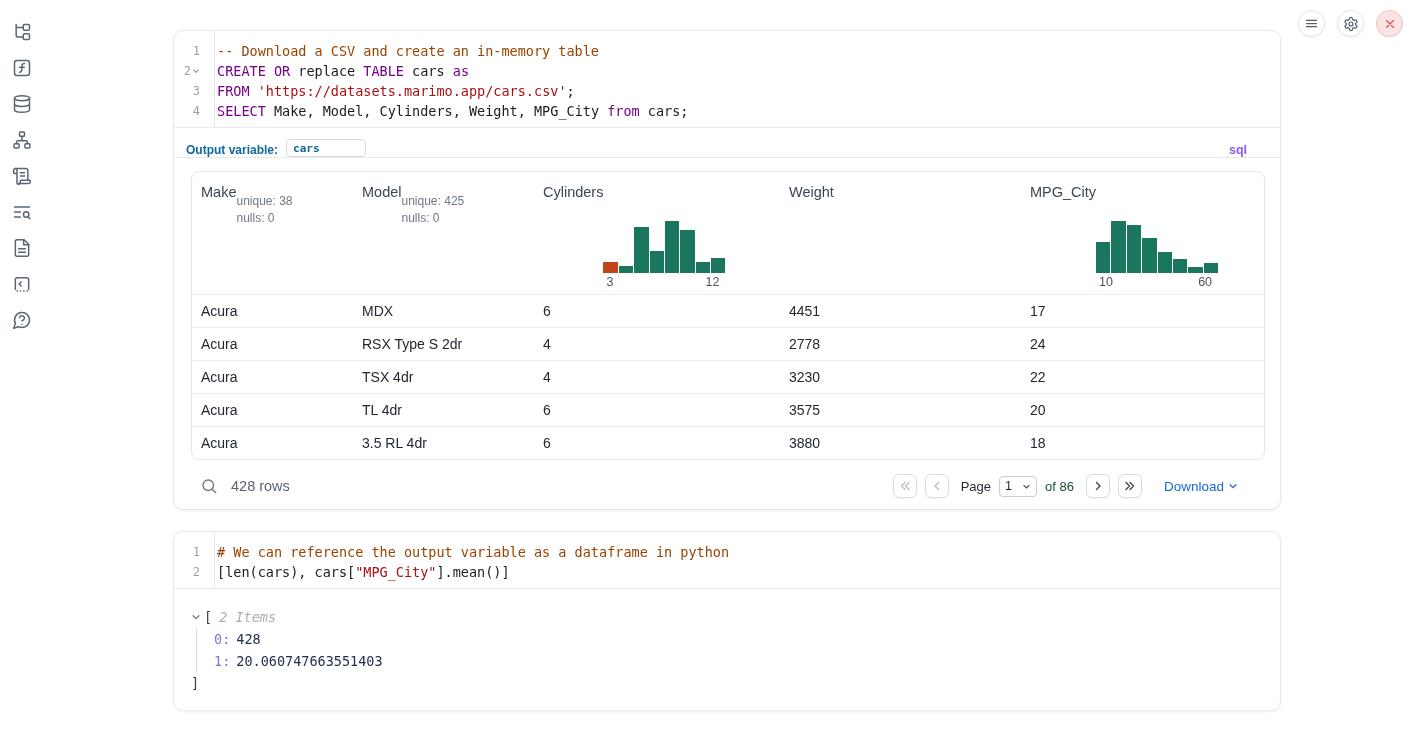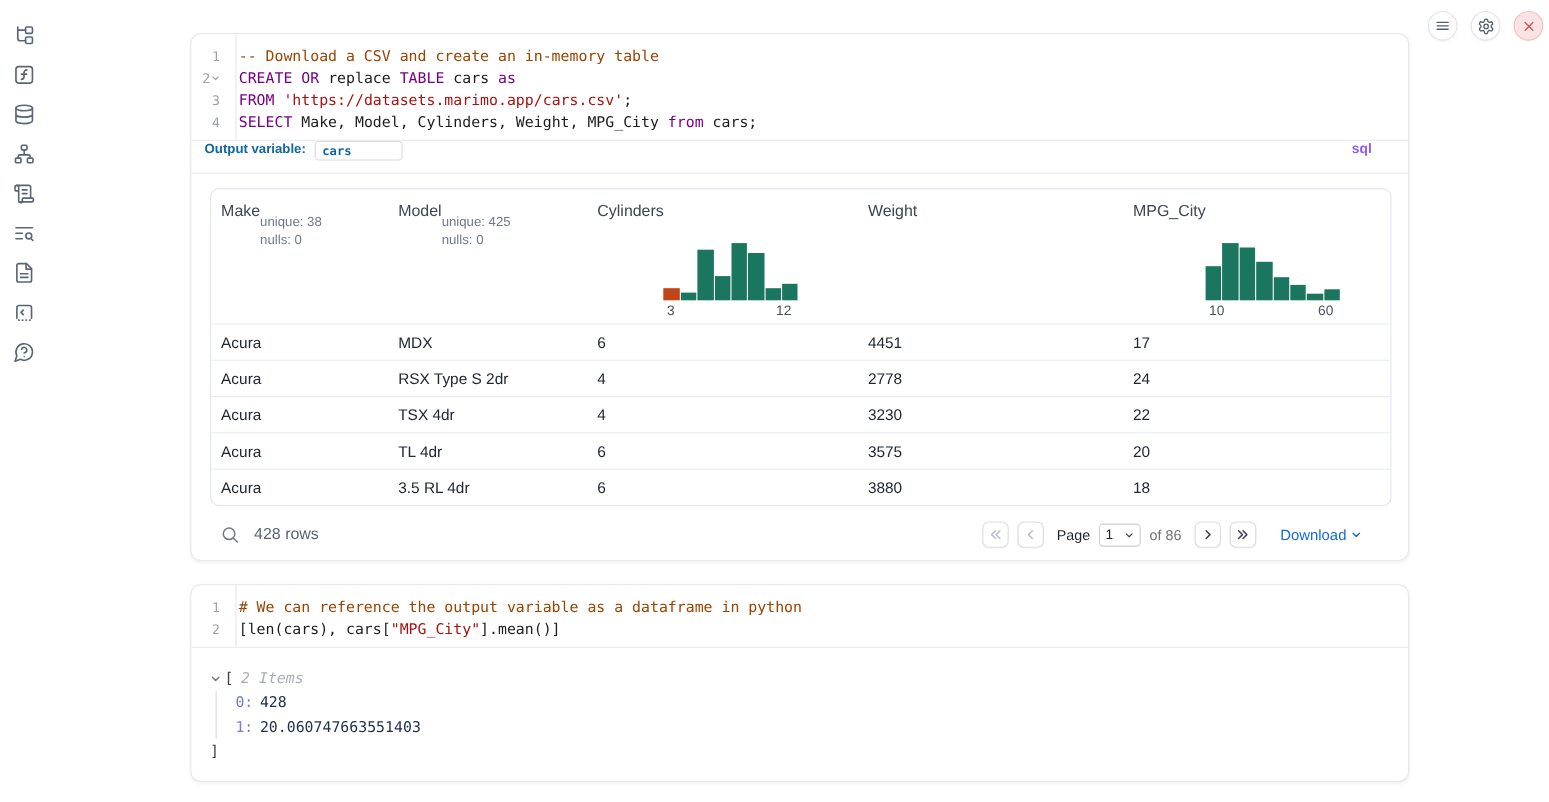--- a/index.html
+++ b/index.html
@@ -36,21 +36,21 @@
     font-family:"DejaVu Sans Mono", monospace; font-size:13.5px; }
   .ln { flex:0 0 33px; text-align:right; padding-right:7px; color:#9aa1ab; font-size:12px; }
   .fold { color:#99a0a9; margin-left:1px; }
   .code-text { flex:1; padding-left:10px; white-space:pre; }
   .tok-kw  { color:#770088; }
   .tok-str { color:#aa1111; }
   .tok-com { color:#994400; }
   .tok-pl  { color:#1c1c1c; }
 
   
-  .meta-bar { height:30px; display:flex; align-items:flex-start;
+  .meta-bar { height:30px; display:flex; align-items:flex-end;
     padding:0 33px 0 12px; border-bottom:1px solid #e8eaee; }
   .meta-label { color:#0d689f; font-weight:bold; font-size:12px; }
   .meta-input { width:80px; height:18px; margin-left:8px; border:1px solid #d6dade;
     border-radius:4px; font-family:"DejaVu Sans Mono",monospace; font-weight:bold;
     font-size:11px; color:#0d689f; padding:0 6px; outline:none; }
   .lang-badge { margin-left:auto; color:#8b5cf6; font-weight:bold; font-size:12.5px; }
 
   
   .output-region { padding:13px 16px 0 17px; }
   .table-box { width:1074px; border:1px solid #e2e7ee; border-radius:8px; overflow:hidden; }
@@ -75,21 +75,21 @@
   .pager { display:flex; align-items:center; gap:8px; margin-left:auto; }
   .pg-btn { width:24px; height:24px; border:1px solid #d9dde3; border-radius:6px;
     background:#fff; display:flex; align-items:center; justify-content:center;
     color:#3f4654; box-shadow:0 1px 1px rgba(0,0,0,.04); cursor:pointer; }
   .pg-btn.disabled { color:#b9bfc9; }
   .pg-label { font-size:13px; color:#1f2630; margin-left:4px; }
   .pg-select-wrap { display:flex; align-items:center; border:1px solid #c9ced6;
     border-radius:4px; height:21px; padding:0 5px; gap:3px; background:#fff; }
   .pg-select { appearance:none; -webkit-appearance:none; border:none; background:none;
     font-size:12.5px; color:#1f2630; outline:none; width:14px; }
-  .of-label { font-size:13px; color:#737373; margin-right:4px; }
+  .of-label { font-size:13px; color:#14532d; margin-right:4px; }
   .download { margin-left:14px; color:#1568dd; font-size:13.5px; display:flex;
     align-items:center; gap:4px; cursor:pointer; }
 
   
   .tree-output { padding:17px 16px 0 17px; font-family:"DejaVu Sans Mono",monospace;
     font-size:13.5px; line-height:22px; color:#3a414c; }
   .tree-head { display:flex; align-items:center; }
   .tree-chevron { color:#6b7480; margin-right:3px; display:flex; }
   .items-label { color:#a9aeb7; font-style:italic; margin-left:7px; }
   .tree-items { border-left:1px solid #d9dde2; margin-left:5px; padding-left:17px; }

